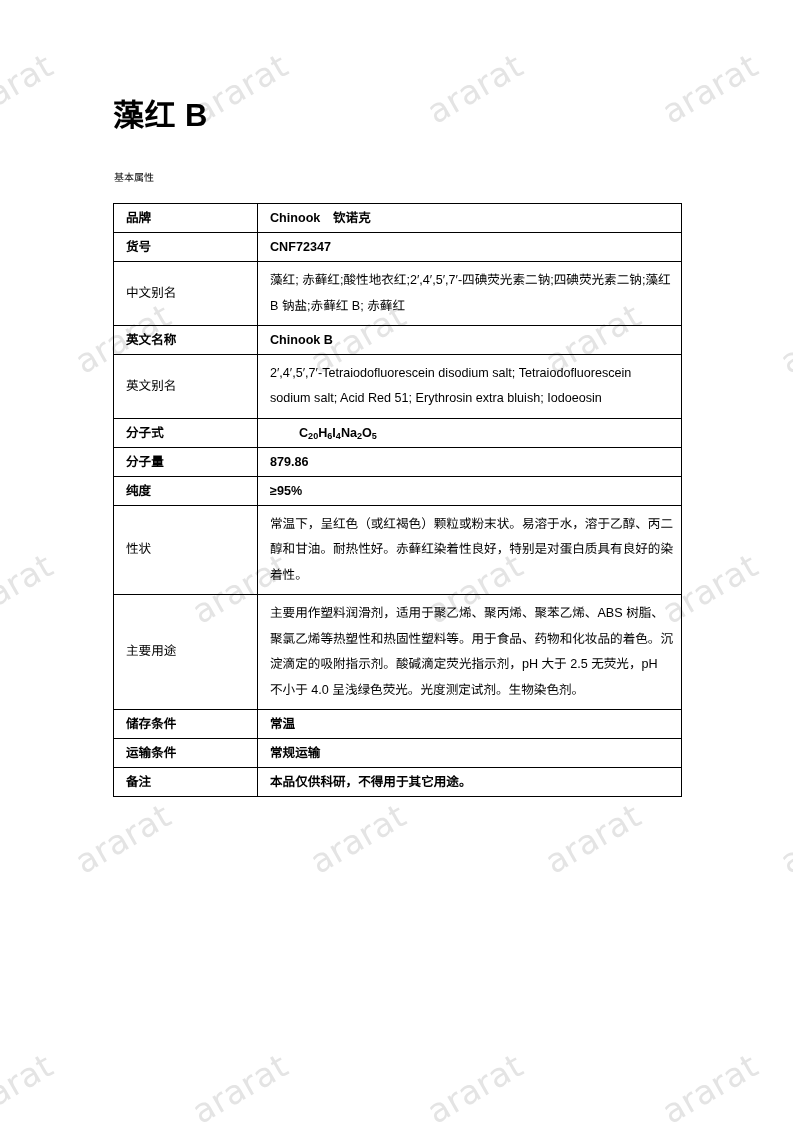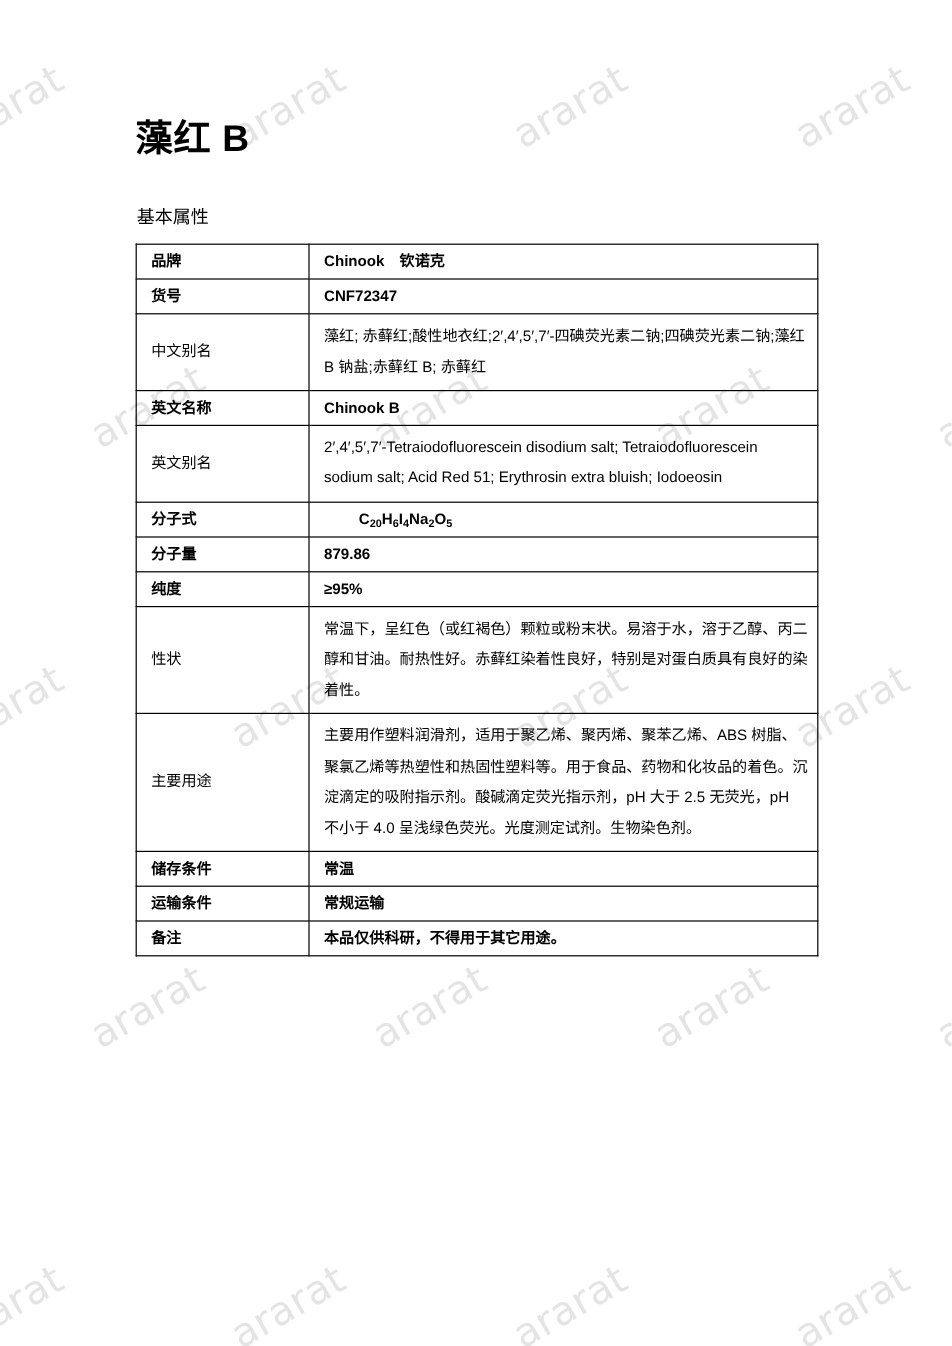--- a/index.html
+++ b/index.html
@@ -56,21 +56,21 @@
     font-weight: 700;
     letter-spacing: 0.5px;
     line-height: 1.25;
     margin: 0;
   }
 
   #section-label {
     position: absolute;
     left: 114px;
     top: 171px;
-    font-size: 15px;
+    font-size: 10px;
     font-weight: 400;
     line-height: 1.4;
   }
 
   #props-table {
     position: absolute;
     left: 113px;
     top: 203px;
     width: 568px;
     border-collapse: collapse;

